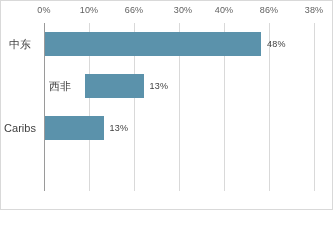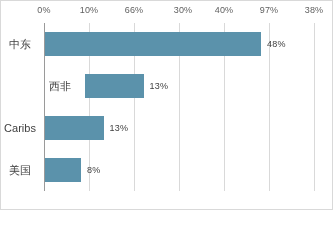--- a/index.html
+++ b/index.html
@@ -112,21 +112,21 @@
 <body>
 
 <div id="chart-root">
 
   <div id="x-axis-labels">
       <div class="x-tick-label" style="left: 43px;">0%</div>
       <div class="x-tick-label" style="left: 88px;">10%</div>
       <div class="x-tick-label" style="left: 133px;">66%</div>
       <div class="x-tick-label" style="left: 182px;">30%</div>
       <div class="x-tick-label" style="left: 223px;">40%</div>
-      <div class="x-tick-label" style="left: 268px;">97%</div>
+      <div class="x-tick-label" style="left: 268px;">86%</div>
       <div class="x-tick-label" style="left: 313px;">38%</div>
     </div>
 
   <div id="plot-area">
       <div class="gridline axis-zero" style="left: 0px;"></div>
       <div class="gridline" style="left: 45px;"></div>
       <div class="gridline" style="left: 90px;"></div>
       <div class="gridline" style="left: 135px;"></div>
       <div class="gridline" style="left: 180px;"></div>
       <div class="gridline" style="left: 225px;"></div>
@@ -148,22 +148,15 @@
           <div class="bar-value">13%</div>
         </div>
       </div>
       <div class="cat-row" style="top: 84px; height: 42px;">
         <div class="cat-label">Caribs</div>
         <div class="bar-wrap">
           <div class="bar" style="width: 58.5px; background: rgb(91, 146, 171);"></div>
           <div class="bar-value">13%</div>
         </div>
       </div>
-      <div class="cat-row" style="top: 126px; height: 42px;">
-        <div class="cat-label">美国</div>
-        <div class="bar-wrap">
-          <div class="bar" style="width: 36px; background: rgb(91, 146, 171);"></div>
-          <div class="bar-value">8%</div>
-        </div>
-      </div>
     </div>
 
 </div>
 
 </body></html>

